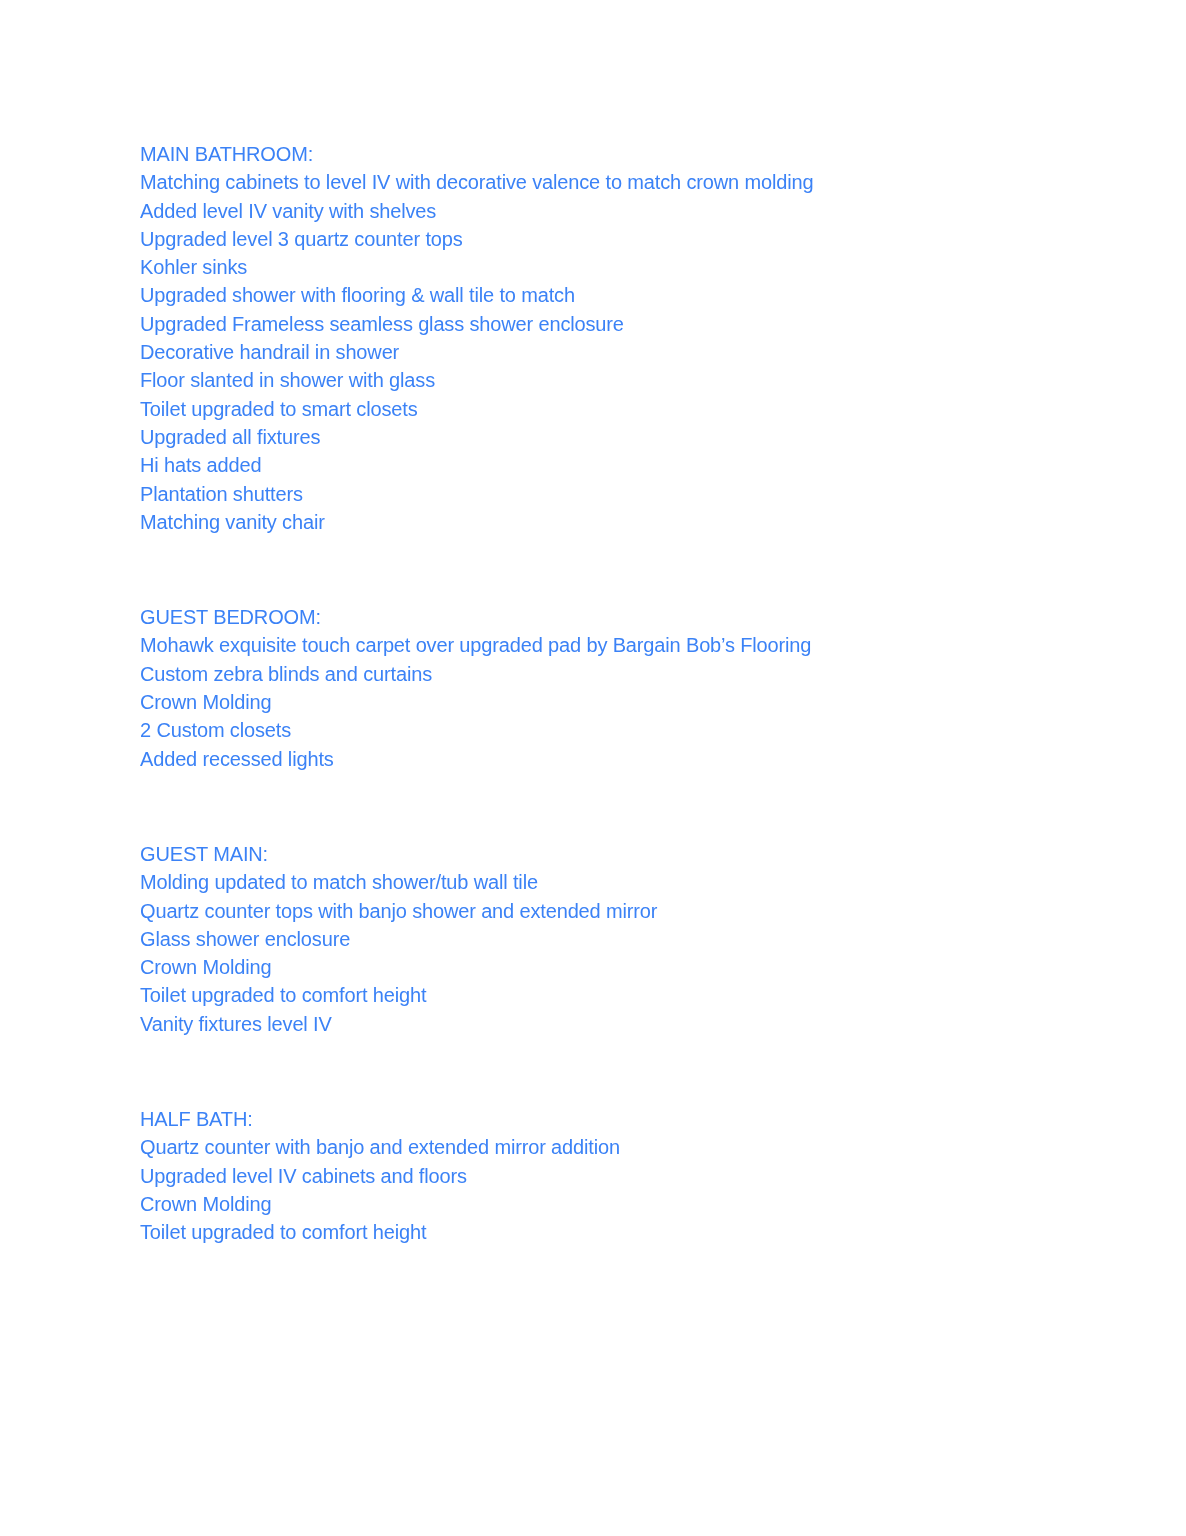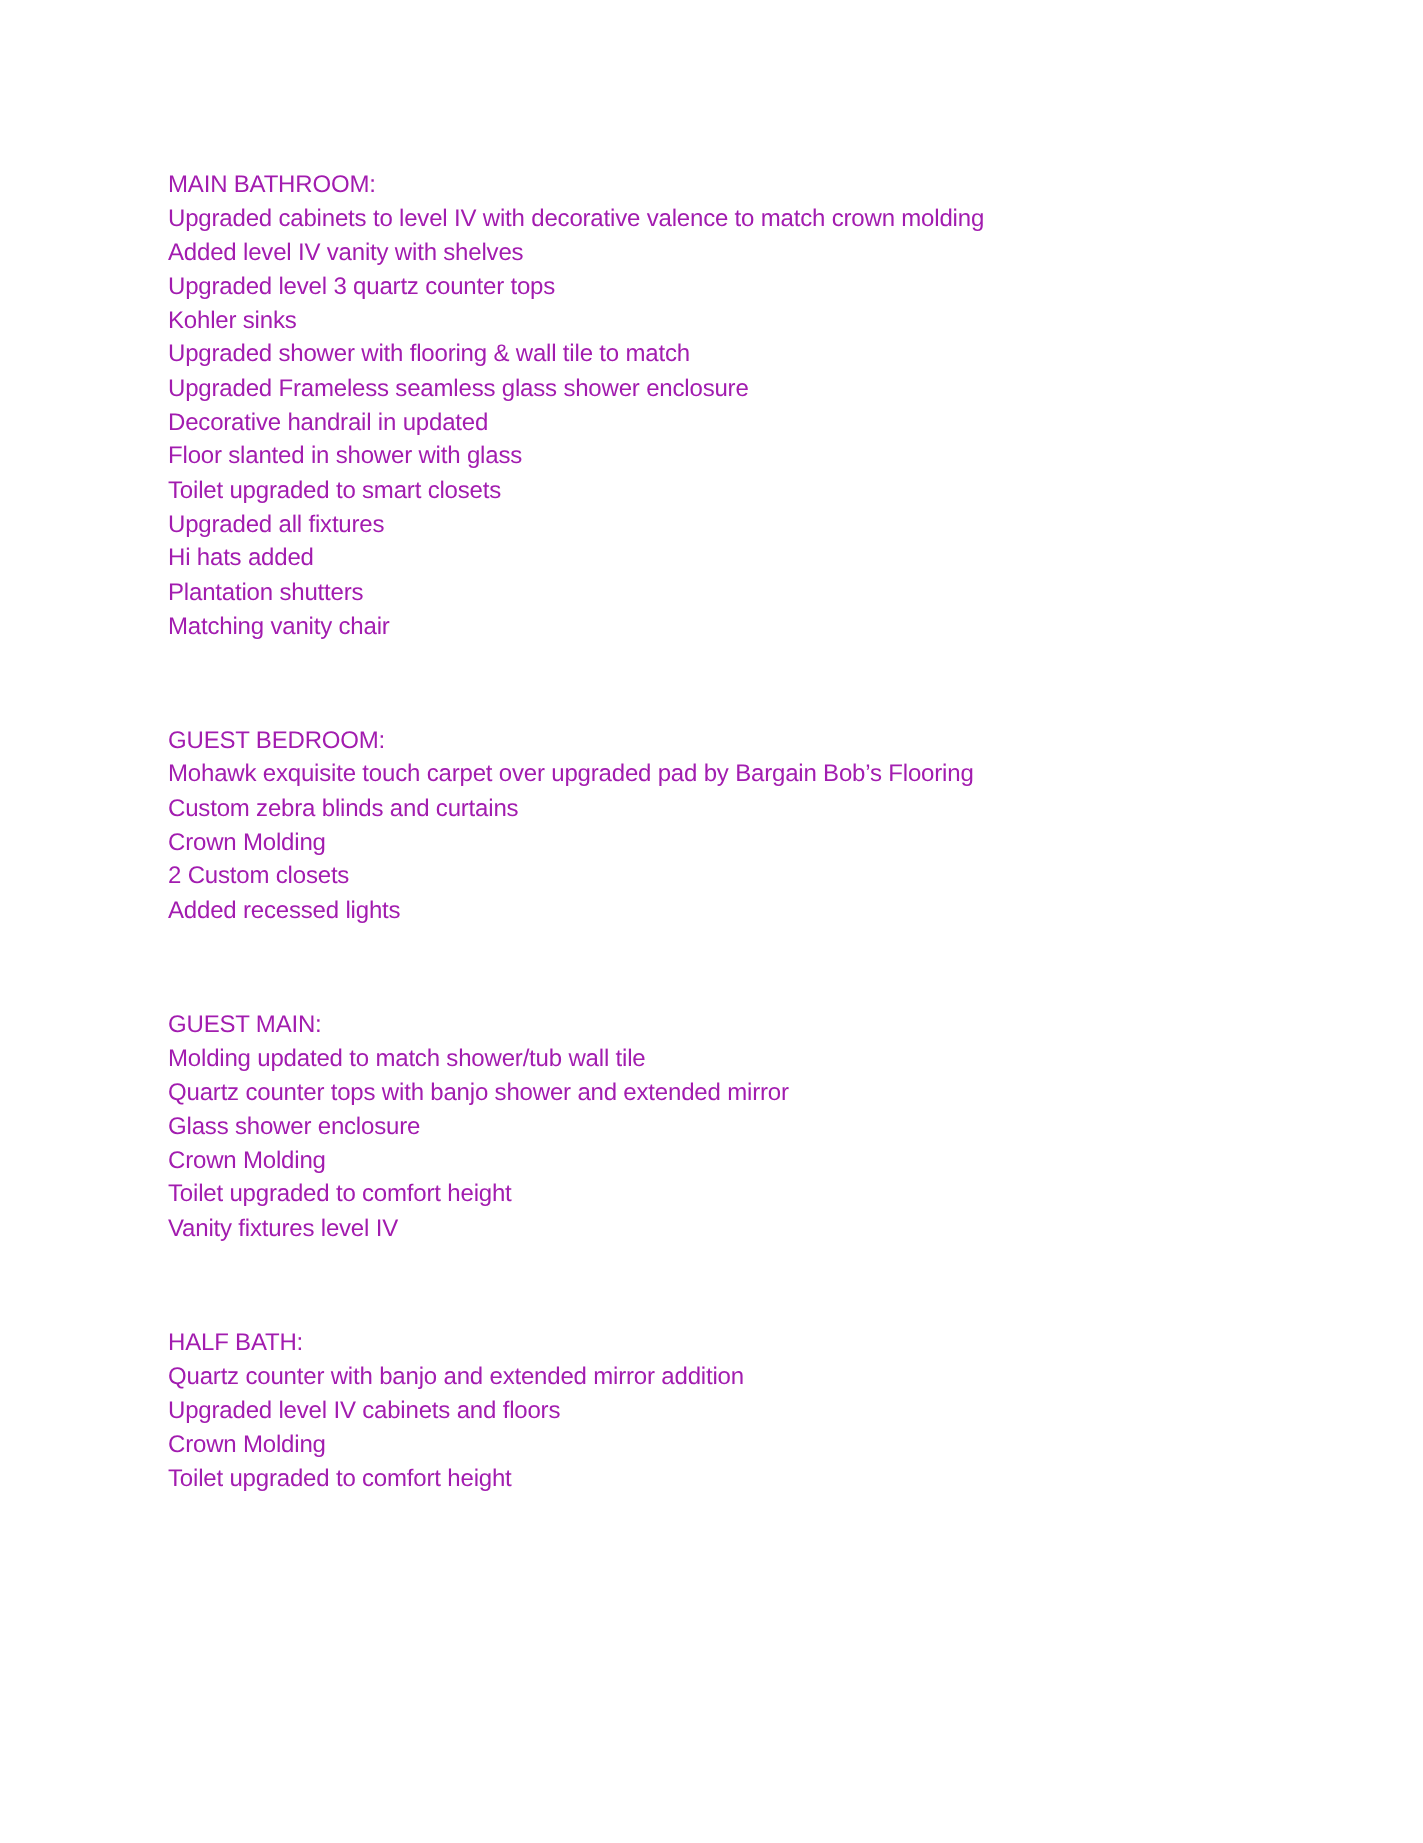--- a/index.html
+++ b/index.html
@@ -43,31 +43,31 @@
     font-size: 20px;
     font-weight: 400;
     line-height: 28.3px;
     white-space: nowrap;
   }
 </style>
 </head>
 <body style="background: rgb(255, 255, 255);">
 
 <div class="page">
-  <div class="content" style="color: #a21caf;">
+  <div class="content" style="color: #3b82f6;">
     <div id="sections-container">
         <section class="doc-section">
           <h2>MAIN BATHROOM:</h2>
-          <p>Upgraded cabinets to level IV with decorative valence to match crown molding</p>
+          <p>Matching cabinets to level IV with decorative valence to match crown molding</p>
           <p>Added level IV vanity with shelves</p>
           <p>Upgraded level 3 quartz counter tops</p>
           <p>Kohler sinks</p>
           <p>Upgraded shower with flooring &amp; wall tile to match</p>
           <p>Upgraded Frameless seamless glass shower enclosure</p>
-          <p>Decorative handrail in updated</p>
+          <p>Decorative handrail in shower</p>
           <p>Floor slanted in shower with glass</p>
           <p>Toilet upgraded to smart closets</p>
           <p>Upgraded all fixtures</p>
           <p>Hi hats added</p>
           <p>Plantation shutters</p>
           <p>Matching vanity chair</p>
         </section>
         <section class="doc-section">
           <h2>GUEST BEDROOM:</h2>
           <p>Mohawk exquisite touch carpet over upgraded pad by Bargain Bob’s Flooring</p>

